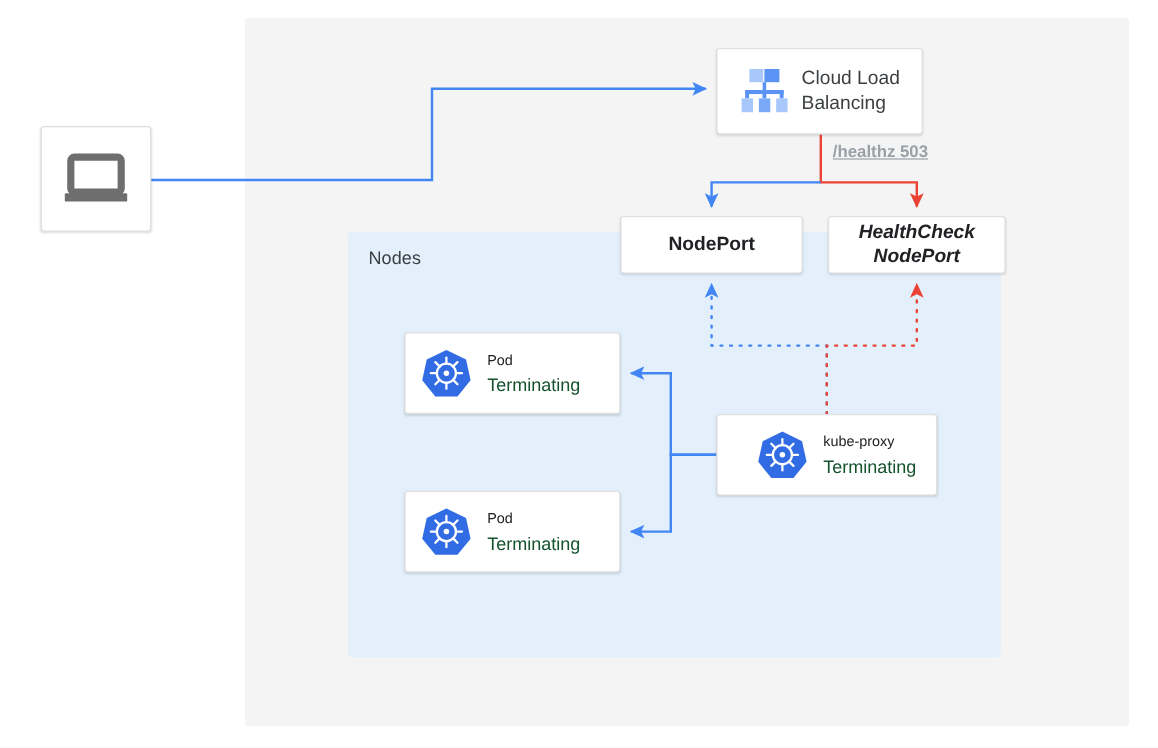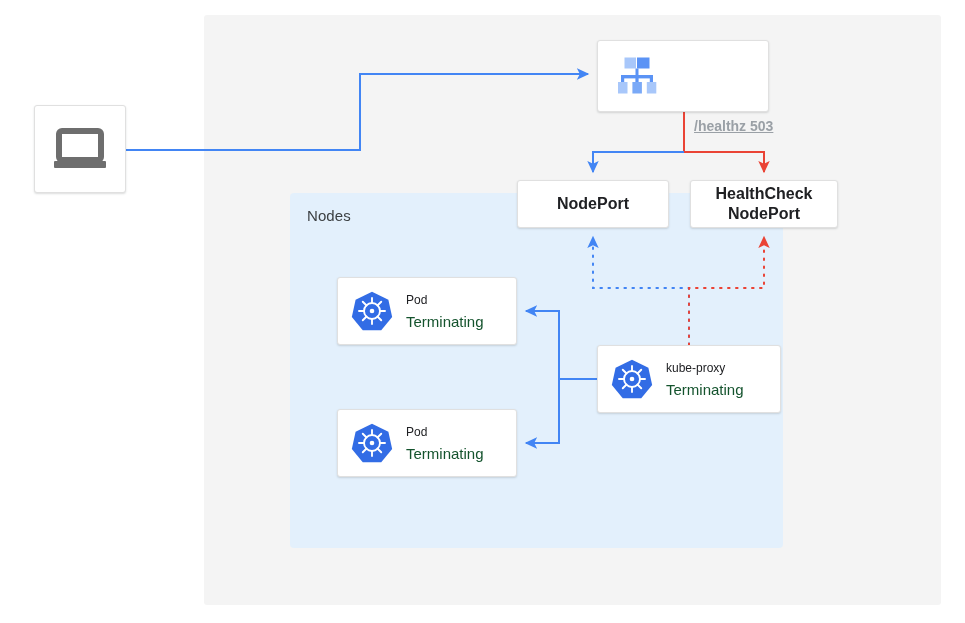--- a/index.html
+++ b/index.html
@@ -11,21 +11,21 @@
     position:relative;
   }
   #stage{position:absolute;left:0;top:0;width:965px;height:623px;}
 
   
   .panel-outer{
     position:absolute;left:204px;top:15px;width:737px;height:590px;
     background:#f4f4f4;border-radius:3px;
   }
   .panel-nodes{
-    position:absolute;left:290px;top:193px;width:493px;height:355px;
+    position:absolute;left:290px;top:193px;width:544px;height:355px;
     background:#e3f0fc;border-radius:4px;
   }
   .panel-nodes-label{
     position:absolute;left:17px;top:14px;
     font-size:15px;color:#3c4043;letter-spacing:.1px;
   }
 
   
   .card{
     position:absolute;background:#ffffff;
@@ -46,21 +46,21 @@
   #lb-box{left:597px;top:40px;width:172px;height:72px;}
   #lb-box .card-ico{width:62px;padding-left:8px;}
   #lb-box .card-txt .t-main{font-size:16px;color:#3c4043;}
   #nodeport-box{left:517px;top:180px;width:152px;height:48px;
                 display:flex;align-items:center;justify-content:center;}
   #hcnodeport-box{left:690px;top:180px;width:148px;height:48px;
                 display:flex;align-items:center;justify-content:center;}
   #pod1-box{left:337px;top:277px;width:180px;height:68px;}
   #pod2-box{left:337px;top:409px;width:180px;height:68px;}
   #pod1-box .card-ico,#pod2-box .card-ico{width:68px;}
-  #kubeproxy-box{left:597px;top:345px;width:184px;height:68px;}
+  #kubeproxy-box{left:597px;top:345px;width:184px;height:68px;padding-left:20px;}
   #kubeproxy-box .card-ico{width:68px;}
 
   .healthz-label{
     position:absolute;left:694px;top:118px;
     font-size:14px;font-weight:bold;color:#9aa0a6;white-space:nowrap;text-decoration:underline;
   }
 
   svg.wires{position:absolute;left:0;top:0;width:965px;height:623px;
             pointer-events:none;overflow:visible;}
 </style>
@@ -128,29 +128,33 @@
           <rect x="21.5" y="13.5" width="3" height="8" fill="#5b93f5"></rect>
           <rect x="7" y="20" width="32" height="3.4" fill="#5b93f5"></rect>
           <rect x="7" y="20" width="3.2" height="7" fill="#5b93f5"></rect>
           <rect x="21.4" y="20" width="3.2" height="7" fill="#5b93f5"></rect>
           <rect x="35.8" y="20" width="3.2" height="7" fill="#5b93f5"></rect>
           <rect x="4" y="27" width="9.5" height="11.5" fill="#a8c7fa"></rect>
           <rect x="18.4" y="27" width="9.5" height="11.5" fill="#7aa9f7"></rect>
           <rect x="32.8" y="27" width="9.5" height="11.5" fill="#a8c7fa"></rect>
         </svg>
       </span>
+      <span class="card-txt">
+        <span class="t-main">Cloud Load</span>
+        <span class="t-main">Balancing</span>
+      </span>
     </div>
   </div>
 
   <div class="card" id="nodeport-box">
     <span class="t-bold">NodePort</span>
   </div>
 
   <div class="card" id="hcnodeport-box">
-    <div style="text-align:center;">
+    <div style="text-align:center;font-style:italic;">
       <div class="t-bold">HealthCheck</div>
       <div class="t-bold">NodePort</div>
     </div>
   </div>
 
   <div class="card" id="pod1-box">
     <div class="card-row">
       <span class="card-ico">
         <svg width="42" height="42" viewBox="0 0 100 100">
           <polygon points="50,4 89,23 98,64 72,96 28,96 2,64 11,23" fill="#326ce5"></polygon>

